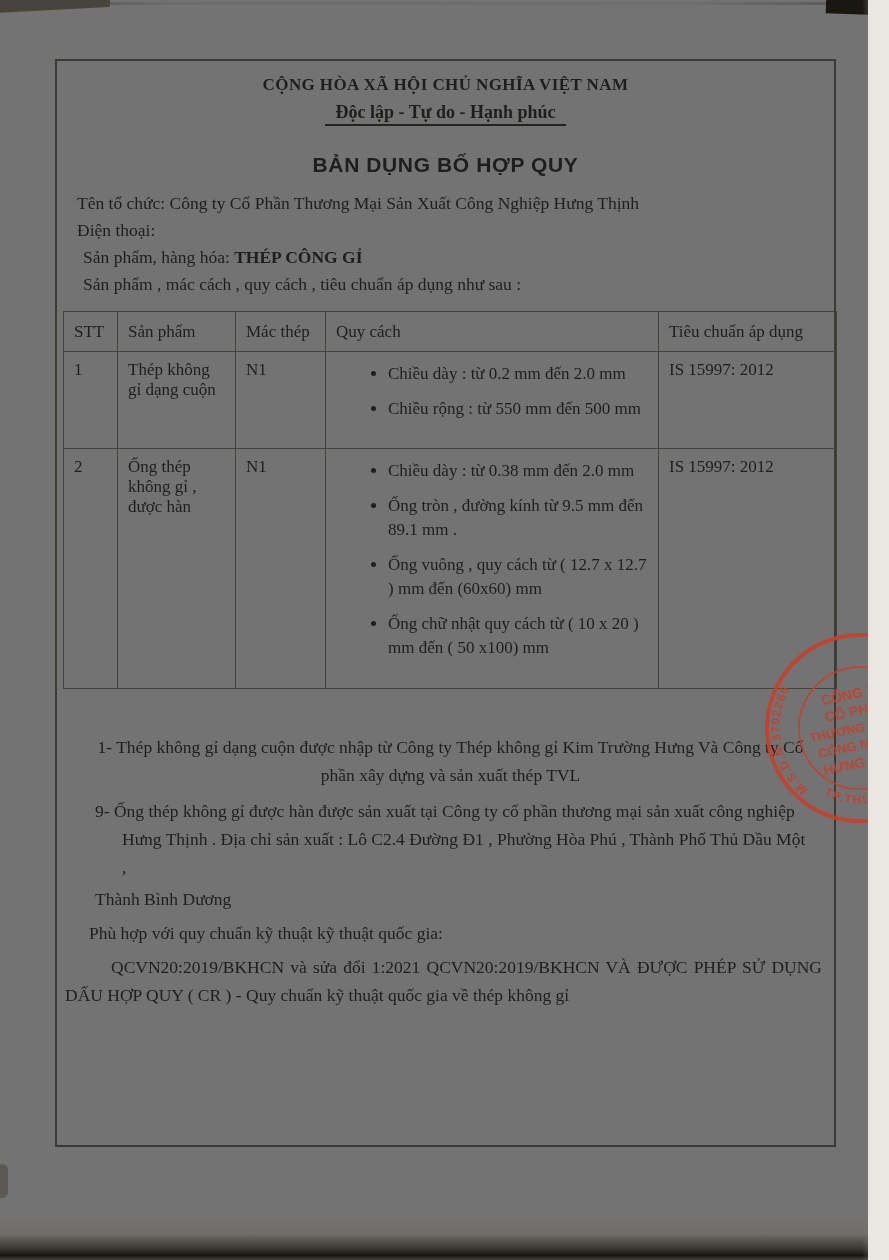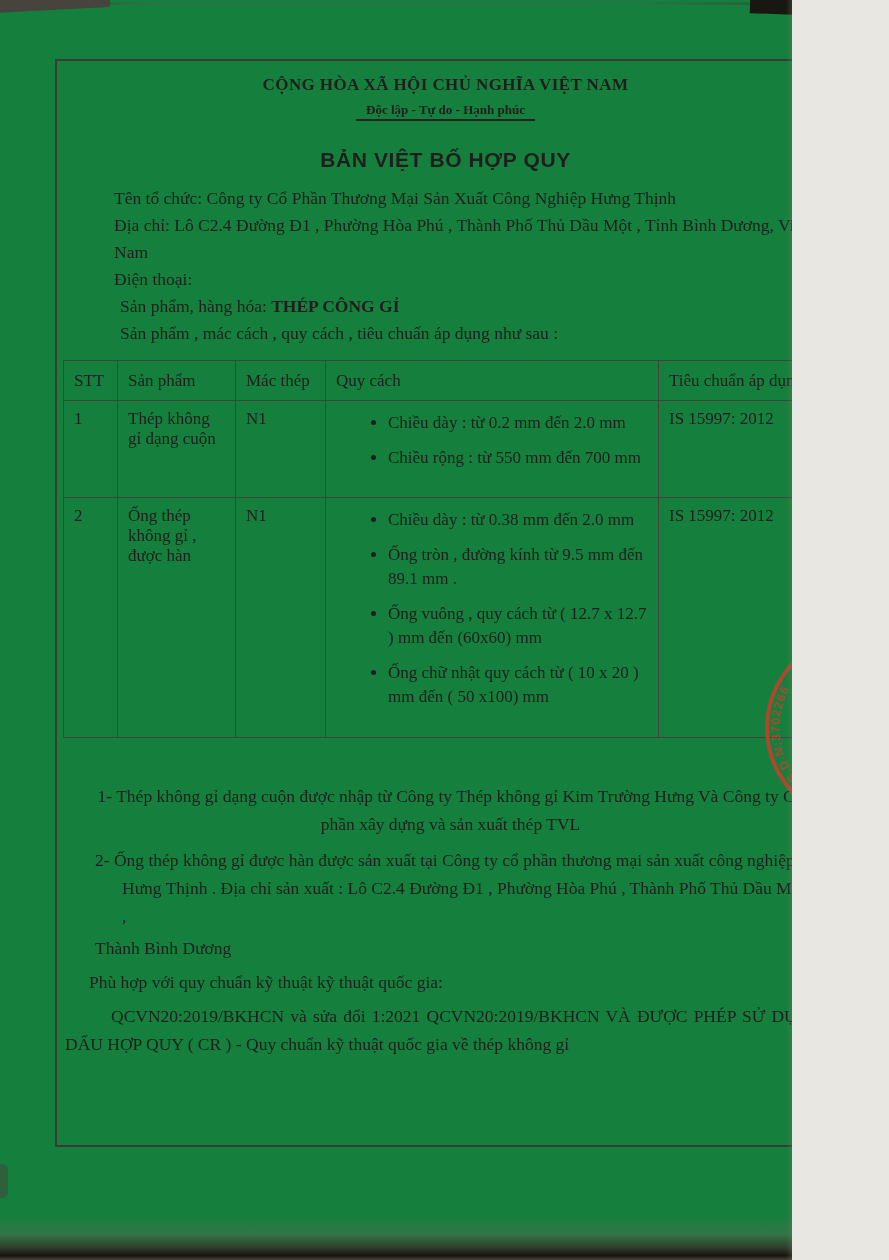--- a/index.html
+++ b/index.html
@@ -3,22 +3,22 @@
 <meta charset="utf-8">
 <style>
   html,body { margin:0; padding:0; }
   body {
     width:889px; height:1260px;
     background:#e9e7e2;
     font-family:"Liberation Serif", serif;
   }
   .page {
     position:relative;
-    width:792px; height:1260px;
-    background:#15803d;
+    width:868px; height:1260px;
+    background:#737373;
     overflow:hidden;
     color:#1f1e1c;
   }
 
   
   .art-top-line { position:absolute; top:2px; left:0; width:100%; height:3px;
     background:linear-gradient(to right, rgba(60,58,50,.65), rgba(90,88,78,.25) 20%, rgba(90,88,78,.18) 80%, rgba(60,58,50,.5)); }
   .art-top-left { position:absolute; top:-5px; left:-8px; width:118px; height:15px;
     background:#46443c; transform:rotate(-3deg); border-radius:2px; }
   .art-top-right { position:absolute; top:-3px; right:-4px; width:46px; height:17px;
@@ -33,27 +33,27 @@
   .frame {
     position:absolute; left:55px; top:59px;
     width:781px; height:1088px;
     border:2px solid #3c3a34;
     box-sizing:border-box;
     padding:14px 0 0 0;
   }
 
   .c { text-align:center; margin:0; }
   .national { font-size:17px; font-weight:bold; letter-spacing:.4px; }
-  .motto { font-size:13px; font-weight:bold; margin-top:7px; }
+  .motto { font-size:18px; font-weight:bold; margin-top:7px; }
   .motto span { border-bottom:2px solid #26241f; padding:0 10px 2px 10px; }
   .doc-title { font-family:"Liberation Sans", sans-serif; font-size:21px; font-weight:bold;
     letter-spacing:.6px; margin-top:30px; }
   .doc-number { font-size:17px; margin-top:11px; }
 
-  .body-text { font-size:17.5px; line-height:27px;padding-left:37px; }
+  .body-text { font-size:17.5px; line-height:27px; }
   .body-text p { margin:0 26px 0 20px; }
   .p-org { margin-top:13px !important; }
   .p-product, .p-brand, .p-intro { margin-left:26px !important; }
   .bold { font-weight:bold; }
 
   table.spec {
     border-collapse:collapse;
     table-layout:fixed;
     width:773px;
     margin:13px 0 0 6px;
@@ -93,25 +93,24 @@
 </head>
 <body>
 
 <div class="page">
 
   <div class="frame">
 
     <p class="c national">CỘNG HÒA XÃ HỘI CHỦ NGHĨA VIỆT NAM</p>
     <p class="c motto"><span>Độc lập - Tự do - Hạnh phúc</span></p>
 
-    <p class="c doc-title">BẢN VIỆT BỐ HỢP QUY</p>
+    <p class="c doc-title">BẢN DỤNG BỐ HỢP QUY</p>
 
     <div class="body-text">
       <p class="p-org">Tên tổ chức: Công ty Cổ Phần Thương Mại Sản Xuất Công Nghiệp Hưng Thịnh</p>
-      <p>Địa chỉ: Lô C2.4 Đường Đ1 , Phường Hòa Phú , Thành Phố Thủ Dầu Một , Tỉnh Bình Dương, Việt Nam</p>
       <p>Điện thoại:</p>
       <p class="p-product"><span>Sản phẩm, hàng hóa: </span><span class="bold">THÉP CÔNG GỈ</span></p>
       <p class="p-intro">Sản phẩm , mác cách , quy cách , tiêu chuẩn áp dụng như sau :</p>
     </div>
 
     <table class="spec">
       <colgroup>
         <col style="width:54px">
           <col style="width:118px">
           <col style="width:90px">
@@ -126,21 +125,21 @@
         <th>Quy cách</th>
         <th>Tiêu chuẩn áp dụng</th>
       </tr>
       <tr class="r1">
         <td class="cell-stt">1</td>
         <td class="cell-product">Thép không gỉ dạng cuộn</td>
         <td class="cell-grade">N1</td>
         <td>
           <ul class="specs">
             <li>Chiều dày : từ 0.2 mm đến 2.0 mm</li>
-            <li>Chiều rộng : từ 550 mm đến 700 mm</li>
+            <li>Chiều rộng : từ 550 mm đến 500 mm</li>
           </ul>
         </td>
         <td>IS 15997: 2012</td>
       </tr>
       <tr class="r2">
         <td class="cell-stt">2</td>
         <td class="cell-product">Ống thép không gỉ , được hàn</td>
         <td class="cell-grade">N1</td>
         <td>
           <ul class="specs">
@@ -150,21 +149,21 @@
             <li>Ống chữ nhật quy cách từ ( 10 x 20 ) mm đến ( 50 x100) mm</li>
           </ul>
         </td>
         <td>IS 15997: 2012</td>
       </tr>
     </tbody>
       </table>
 
     <div class="notes">
       <p class="note1">1- Thép không gỉ dạng cuộn được nhập từ Công ty Thép không gỉ Kim Trường Hưng Và Công ty Cổ phần xây dựng và sản xuất thép TVL</p>
-      <p class="note2">2- Ống thép không gỉ được hàn được sản xuất tại Công ty cổ phần thương mại sản xuất công nghiệp Hưng Thịnh . Địa chỉ sản xuất : Lô C2.4 Đường Đ1 , Phường Hòa Phú , Thành Phố Thủ Dầu Một ,</p>
+      <p class="note2">9- Ống thép không gỉ được hàn được sản xuất tại Công ty cổ phần thương mại sản xuất công nghiệp Hưng Thịnh . Địa chỉ sản xuất : Lô C2.4 Đường Đ1 , Phường Hòa Phú , Thành Phố Thủ Dầu Một ,</p>
       <p class="note3">Thành Bình Dương</p>
       <p class="note4">Phù hợp với quy chuẩn kỹ thuật kỹ thuật quốc gia:</p>
       <p class="note5">QCVN20:2019/BKHCN và sửa đổi 1:2021 QCVN20:2019/BKHCN VÀ ĐƯỢC PHÉP SỬ DỤNG DẤU HỢP QUY ( CR ) -  Quy chuẩn kỹ thuật quốc gia về thép không gỉ</p>
     </div>
 
   </div>
 
   <div class="stamp-wrap">
     <svg width="224" height="216" viewBox="0 0 224 216">
       <g transform="rotate(-12 112 108)">

